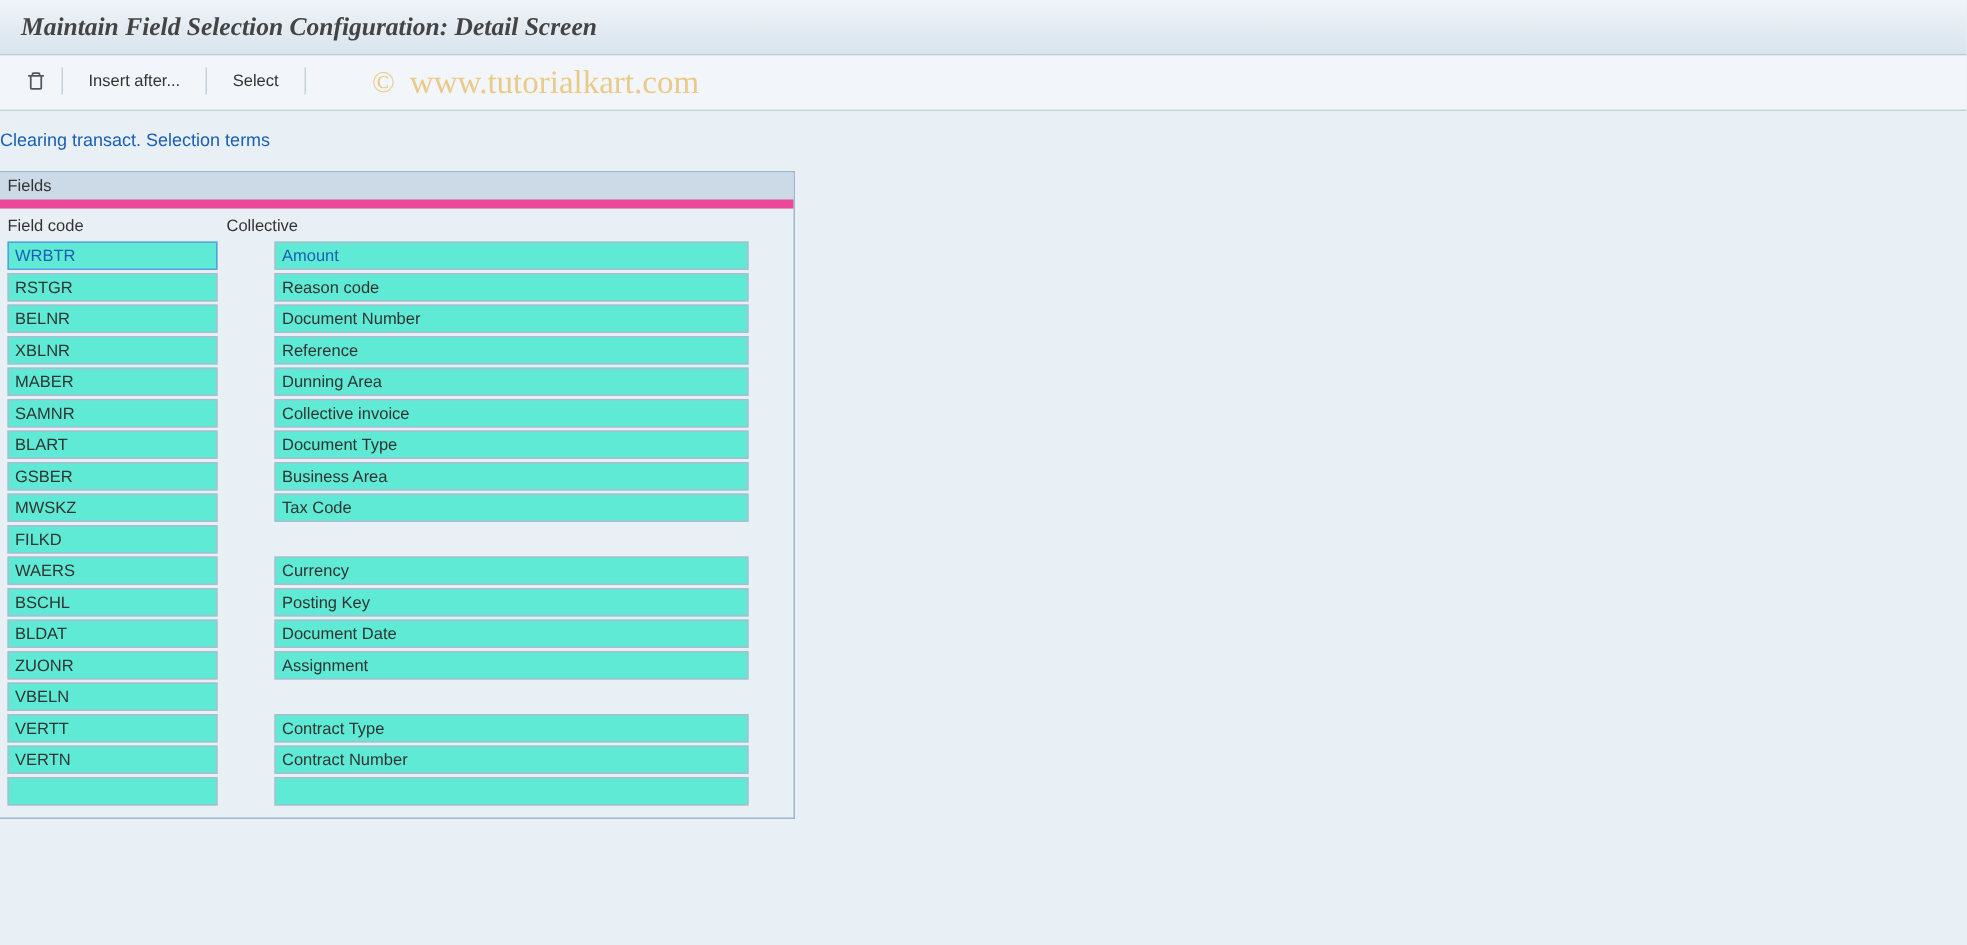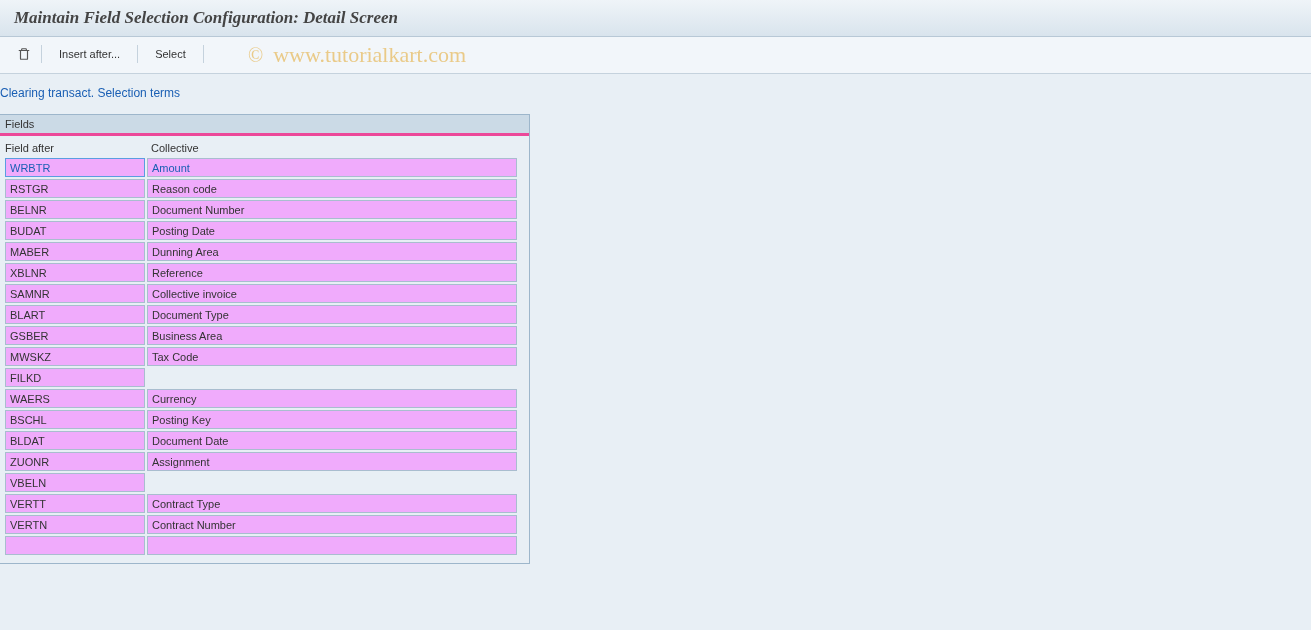--- a/index.html
+++ b/index.html
@@ -67,21 +67,21 @@
       margin-bottom: 14px;
     }
     .panel {
       border: 1px solid #9db6cb;
       background: #e8eff5;
       width: 532px;
       margin-left: -2px;
     }
     .panel-header {
       background: #cbdae6;
-      border-bottom: 3px solid #ec4899;
+      border-bottom: 6px solid #ec4899;
       padding: 3px 6px;
       font-size: 11px;
       color: #333;
     }
     .panel-body {
       padding: 4px 4px 6px 4px;
     }
     .col-headers {
       display: flex;
       padding: 2px 0 4px 2px;
@@ -93,33 +93,34 @@
     .col-header-desc {
       width: 370px;
     }
     .row {
       display: flex;
       gap: 2px;
       margin-bottom: 2px;
       padding-left: 2px;
     }
     .cell-input {
-      background: #f0abfc;
+      background: #5eead4;
       border: 1px solid #a9bdcf;
       padding: 2px 4px;
       height: 19px;
       font-size: 11px;
       color: #333;
       font-family: inherit;
     }
     .cell-name {
       width: 140px;
     }
     .cell-desc {
-      width: 370px;
+      width: 316px;
+      margin-left: 36px;
     }
     .highlight-row .cell-input {
       color: #1a5fb4;
     }
     .highlight-row .cell-name {
       border-color: #5a9de0;
     }
     .watermark {
       position: absolute;
       top: 42px;
@@ -164,47 +165,43 @@
   <div class="toolbar-divider"></div>
 </div>
 
 <div class="content-area">
   <div class="breadcrumb">Clearing transact. Selection terms</div>
 
   <div class="panel">
     <div class="panel-header">Fields</div>
     <div class="panel-body">
       <div class="col-headers">
-        <div class="col-header-name">Field after</div>
+        <div class="col-header-name">Field code</div>
         <div class="col-header-desc">Collective</div>
       </div>
       <div id="rows-container">
           <div class="row highlight-row">
             <input type="text" class="cell-input cell-name" value="WRBTR" style="">
             <input type="text" class="cell-input cell-desc" value="Amount" style="">
           </div>
           <div class="row">
             <input type="text" class="cell-input cell-name" value="RSTGR" style="">
             <input type="text" class="cell-input cell-desc" value="Reason code" style="">
           </div>
           <div class="row">
             <input type="text" class="cell-input cell-name" value="BELNR" style="">
             <input type="text" class="cell-input cell-desc" value="Document Number" style="">
           </div>
           <div class="row">
-            <input type="text" class="cell-input cell-name" value="BUDAT" style="">
-            <input type="text" class="cell-input cell-desc" value="Posting Date" style="">
+            <input type="text" class="cell-input cell-name" value="XBLNR" style="">
+            <input type="text" class="cell-input cell-desc" value="Reference" style="">
           </div>
           <div class="row">
             <input type="text" class="cell-input cell-name" value="MABER" style="">
             <input type="text" class="cell-input cell-desc" value="Dunning Area" style="">
-          </div>
-          <div class="row">
-            <input type="text" class="cell-input cell-name" value="XBLNR" style="">
-            <input type="text" class="cell-input cell-desc" value="Reference" style="">
           </div>
           <div class="row">
             <input type="text" class="cell-input cell-name" value="SAMNR" style="">
             <input type="text" class="cell-input cell-desc" value="Collective invoice" style="">
           </div>
           <div class="row">
             <input type="text" class="cell-input cell-name" value="BLART" style="">
             <input type="text" class="cell-input cell-desc" value="Document Type" style="">
           </div>
           <div class="row">

